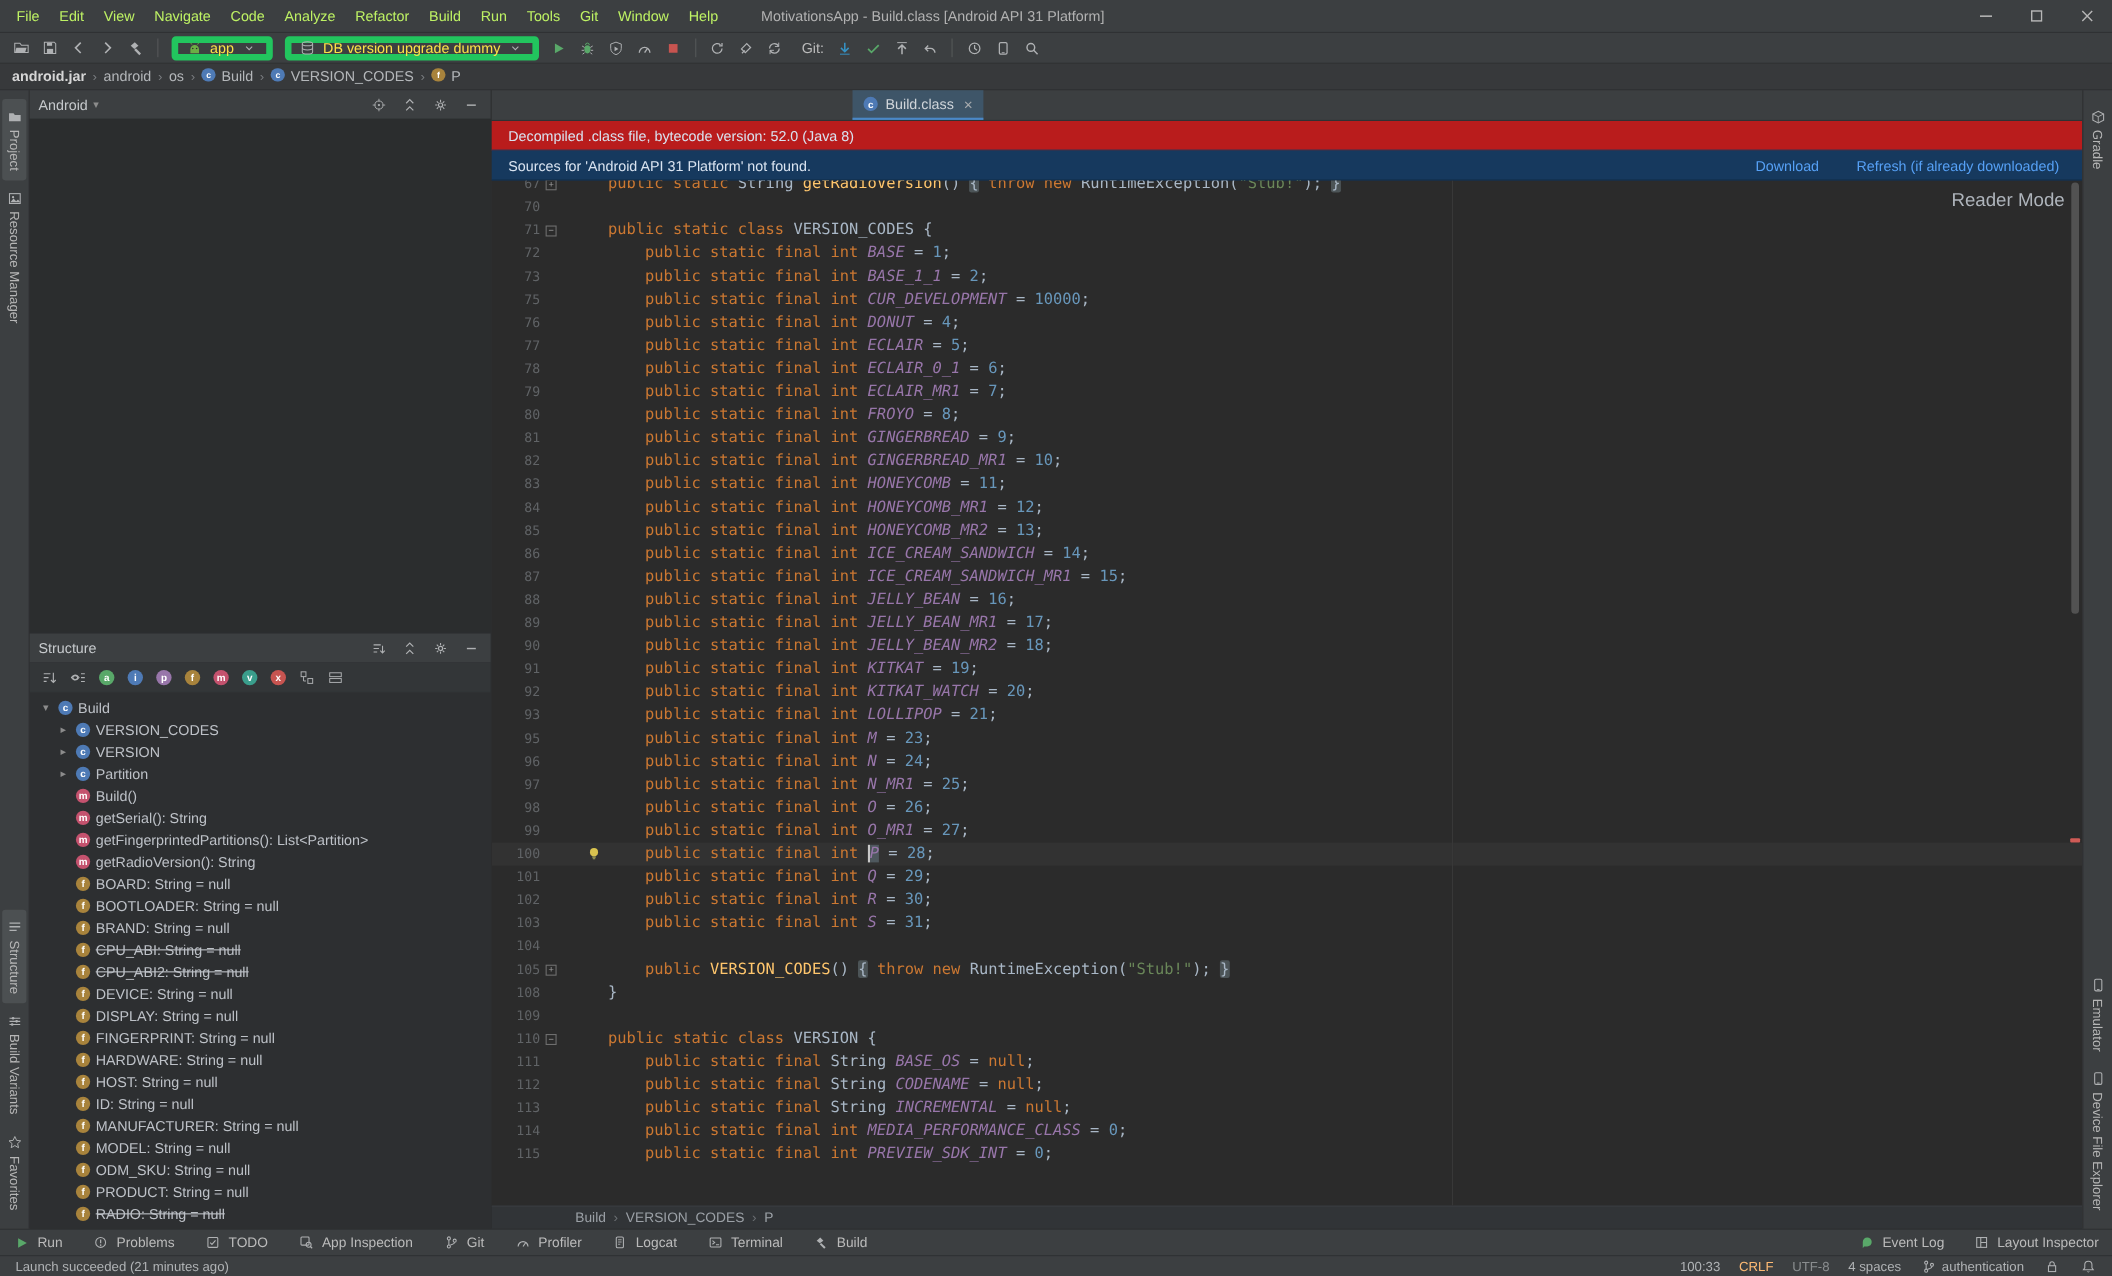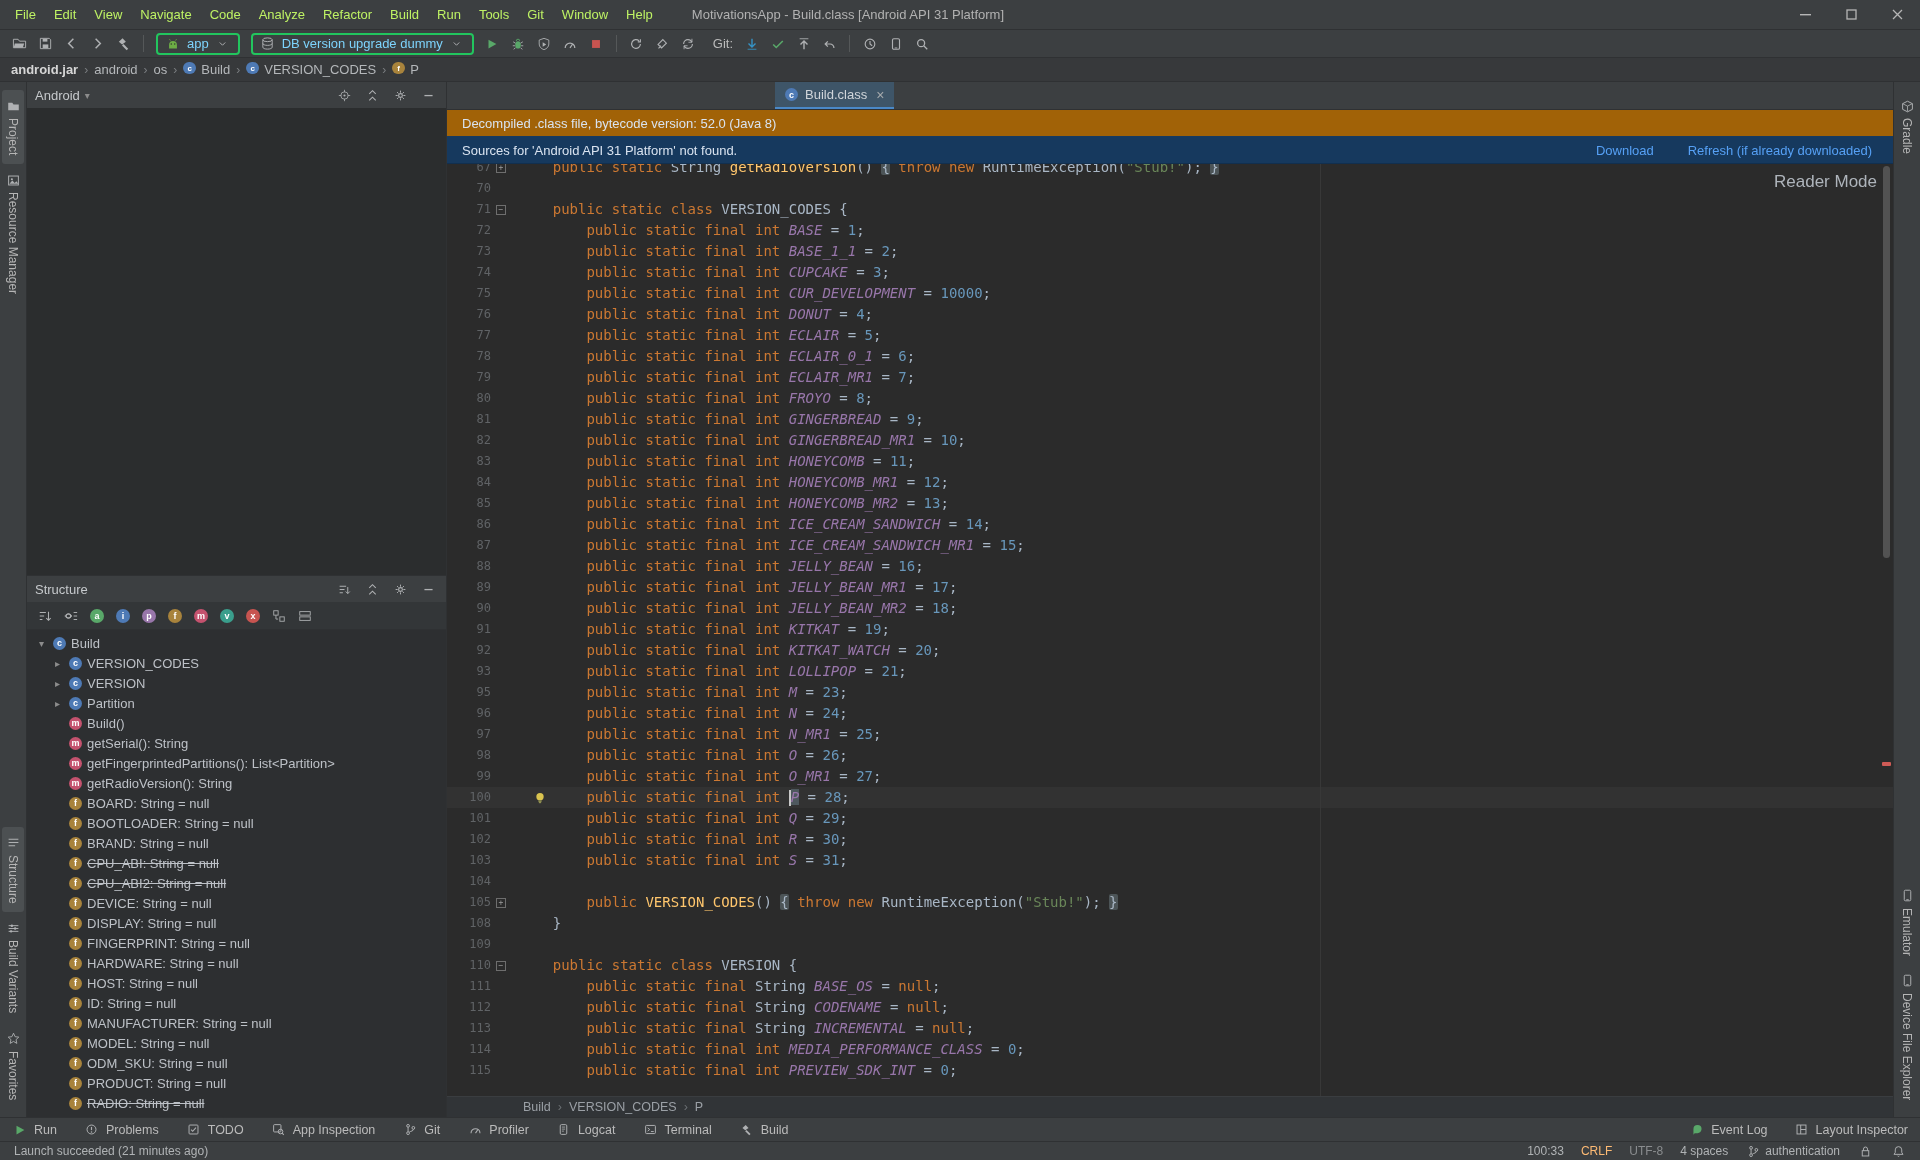--- a/index.html
+++ b/index.html
@@ -11,21 +11,21 @@
 #titlebar{height:30px;background:#3c3f41;border-bottom:1px solid #2f3133;display:flex;align-items:center;padding-left:6px}
 #menubar{display:flex}
 .menu-item{padding:0 9px;line-height:29px;color:#bef264;cursor:default}
 #win-title{margin-left:30px;color:#b2b2b2;white-space:nowrap}
 #win-controls{margin-left:auto;display:flex;height:30px}
 .wbtn{width:46px;display:flex;align-items:center;justify-content:center;color:#b6b6b6}
 
 #toolbar{height:28px;background:#3c3f41;border-bottom:1px solid #2f3133;display:flex;align-items:center;padding:0 8px;gap:3px}
 .tbtn{height:24px;min-width:23px;display:flex;align-items:center;justify-content:center;border-radius:3px}
 .tsep{width:1px;height:17px;background:#555859;margin:0 5px}
-.tselect{height:22px;display:flex;align-items:center;gap:6px;padding:0 7px;border:2px solid #22c55e;border-radius:4px;margin:0 4px;color:#7dd3fc;white-space:nowrap}
+.tselect{height:22px;display:flex;align-items:center;gap:6px;padding:0 7px;border:6px solid #22c55e;border-radius:4px;margin:0 4px;color:#fde047;white-space:nowrap}
 .tlabel{margin:0 4px 0 10px;color:#bbbbbb}
 
 #navbar{height:24px;background:#37393b;border-bottom:1px solid #2f3133;display:flex;align-items:center;padding-left:8px}
 .crumb{display:flex;align-items:flex-start;gap:5px;padding:0 3px;color:#b4b7ba;white-space:nowrap}
 .crumb.bold{color:#d6d6d6;font-weight:bold}
 .crumb-sep{color:#7a7d80;padding:0 3px;font-size:12px}
 
 #main{display:flex;height:1035px}
 .stripe{width:27px;background:#3c3f41;display:flex;flex-direction:column;align-items:center;padding:8px 0}
 #left-stripe{border-right:1px solid #2f3133}
@@ -50,21 +50,21 @@
 .titem .arrow{width:13px;text-align:center;color:#8c8c8c;font-size:10px;flex:0 0 13px}
 .cicon{width:13px;height:13px;border-radius:7px;display:inline-flex;align-items:center;justify-content:center;font-size:9px;font-weight:bold;color:#fff;flex:0 0 13px}
 .ci-class{background:#4e7ab5}.ci-method{background:#c4526e}.ci-field{background:#a8833c}
 .strike{text-decoration:line-through}
 
 #editor-col{flex:1;display:flex;flex-direction:column;background:#2b2b2b;min-width:0}
 #tabbar{height:28px;background:#3c3f41;border-bottom:1px solid #2f3133;display:flex;align-items:stretch}
 .tab{margin-left:328px;display:flex;align-items:center;gap:7px;padding:0 10px;background:#3e5568;border-bottom:2px solid #4a88c7;color:#d0d5da}
 .tab-close{color:#a6aaad;font-size:14px;margin-left:2px}
 .banner{height:27px;display:flex;align-items:center;padding:0 15px;color:#d9e3f0;flex:0 0 27px}
-#banner1{background:#a16207;border-bottom:1px solid #173a5f}
+#banner1{background:#b91c1c;border-bottom:1px solid #173a5f}
 #banner2{background:#16395e;border-bottom:1px solid #122f4e}
 .banner .bspacer{flex:1}
 .blink{color:#56a0f5;margin-left:34px;cursor:pointer}
 #code-area{flex:1;position:relative;overflow:hidden}
 #code-lines{margin-top:-7px}
 .code-line{height:21px;display:flex;align-items:center;font-family:"DejaVu Sans Mono",monospace;font-size:14px;line-height:21px;white-space:pre;position:relative}
 .code-line.current{background:#323232}
 .ln{flex:0 0 44px;text-align:right;color:#606366;font-size:12px;font-family:"DejaVu Sans Mono",monospace}
 .fold{flex:0 0 20px;display:flex;align-items:center;justify-content:center}
 .fbox{width:10px;height:10px;border:1px solid #6e6e6e;color:#9e9e9e;font-size:8px;line-height:8px;text-align:center;background:#2b2b2b;font-family:"DejaVu Sans Mono",monospace}
@@ -674,21 +674,20 @@
       <span class="blink">Download</span>
       <span class="blink" style="margin-right:6px">Refresh (if already downloaded)</span>
     </div>
     <div id="code-area">
       <div id="code-lines">
           <div class="code-line"><span class="ln">67</span><span class="fold"><span class="fbox">+</span></span><span class="ctext"><span class="tk-kw">    public static </span><span class="tk-pl">String </span><span class="tk-m">getRadioVersion</span><span class="tk-pl">() </span><span class="tk-fb">{</span><span class="tk-pl"> </span><span class="tk-kw">throw new </span><span class="tk-pl">RuntimeException(</span><span class="tk-s">"Stub!"</span><span class="tk-pl">); </span><span class="tk-fb">}</span></span></div>
           <div class="code-line"><span class="ln">70</span><span class="fold"></span><span class="ctext"></span></div>
           <div class="code-line"><span class="ln">71</span><span class="fold"><span class="fbox">−</span></span><span class="ctext"><span class="tk-kw">    public static class </span><span class="tk-pl">VERSION_CODES {</span></span></div>
           <div class="code-line"><span class="ln">72</span><span class="fold"></span><span class="ctext"><span class="tk-kw">        public static final int </span><span class="tk-f">BASE</span><span class="tk-pl"> = </span><span class="tk-n">1</span><span class="tk-pl">;</span></span></div>
           <div class="code-line"><span class="ln">73</span><span class="fold"></span><span class="ctext"><span class="tk-kw">        public static final int </span><span class="tk-f">BASE_1_1</span><span class="tk-pl"> = </span><span class="tk-n">2</span><span class="tk-pl">;</span></span></div>
-          <div class="code-line"><span class="ln">74</span><span class="fold"></span><span class="ctext"><span class="tk-kw">        public static final int </span><span class="tk-f">CUPCAKE</span><span class="tk-pl"> = </span><span class="tk-n">3</span><span class="tk-pl">;</span></span></div>
           <div class="code-line"><span class="ln">75</span><span class="fold"></span><span class="ctext"><span class="tk-kw">        public static final int </span><span class="tk-f">CUR_DEVELOPMENT</span><span class="tk-pl"> = </span><span class="tk-n">10000</span><span class="tk-pl">;</span></span></div>
           <div class="code-line"><span class="ln">76</span><span class="fold"></span><span class="ctext"><span class="tk-kw">        public static final int </span><span class="tk-f">DONUT</span><span class="tk-pl"> = </span><span class="tk-n">4</span><span class="tk-pl">;</span></span></div>
           <div class="code-line"><span class="ln">77</span><span class="fold"></span><span class="ctext"><span class="tk-kw">        public static final int </span><span class="tk-f">ECLAIR</span><span class="tk-pl"> = </span><span class="tk-n">5</span><span class="tk-pl">;</span></span></div>
           <div class="code-line"><span class="ln">78</span><span class="fold"></span><span class="ctext"><span class="tk-kw">        public static final int </span><span class="tk-f">ECLAIR_0_1</span><span class="tk-pl"> = </span><span class="tk-n">6</span><span class="tk-pl">;</span></span></div>
           <div class="code-line"><span class="ln">79</span><span class="fold"></span><span class="ctext"><span class="tk-kw">        public static final int </span><span class="tk-f">ECLAIR_MR1</span><span class="tk-pl"> = </span><span class="tk-n">7</span><span class="tk-pl">;</span></span></div>
           <div class="code-line"><span class="ln">80</span><span class="fold"></span><span class="ctext"><span class="tk-kw">        public static final int </span><span class="tk-f">FROYO</span><span class="tk-pl"> = </span><span class="tk-n">8</span><span class="tk-pl">;</span></span></div>
           <div class="code-line"><span class="ln">81</span><span class="fold"></span><span class="ctext"><span class="tk-kw">        public static final int </span><span class="tk-f">GINGERBREAD</span><span class="tk-pl"> = </span><span class="tk-n">9</span><span class="tk-pl">;</span></span></div>
           <div class="code-line"><span class="ln">82</span><span class="fold"></span><span class="ctext"><span class="tk-kw">        public static final int </span><span class="tk-f">GINGERBREAD_MR1</span><span class="tk-pl"> = </span><span class="tk-n">10</span><span class="tk-pl">;</span></span></div>
           <div class="code-line"><span class="ln">83</span><span class="fold"></span><span class="ctext"><span class="tk-kw">        public static final int </span><span class="tk-f">HONEYCOMB</span><span class="tk-pl"> = </span><span class="tk-n">11</span><span class="tk-pl">;</span></span></div>
           <div class="code-line"><span class="ln">84</span><span class="fold"></span><span class="ctext"><span class="tk-kw">        public static final int </span><span class="tk-f">HONEYCOMB_MR1</span><span class="tk-pl"> = </span><span class="tk-n">12</span><span class="tk-pl">;</span></span></div>

